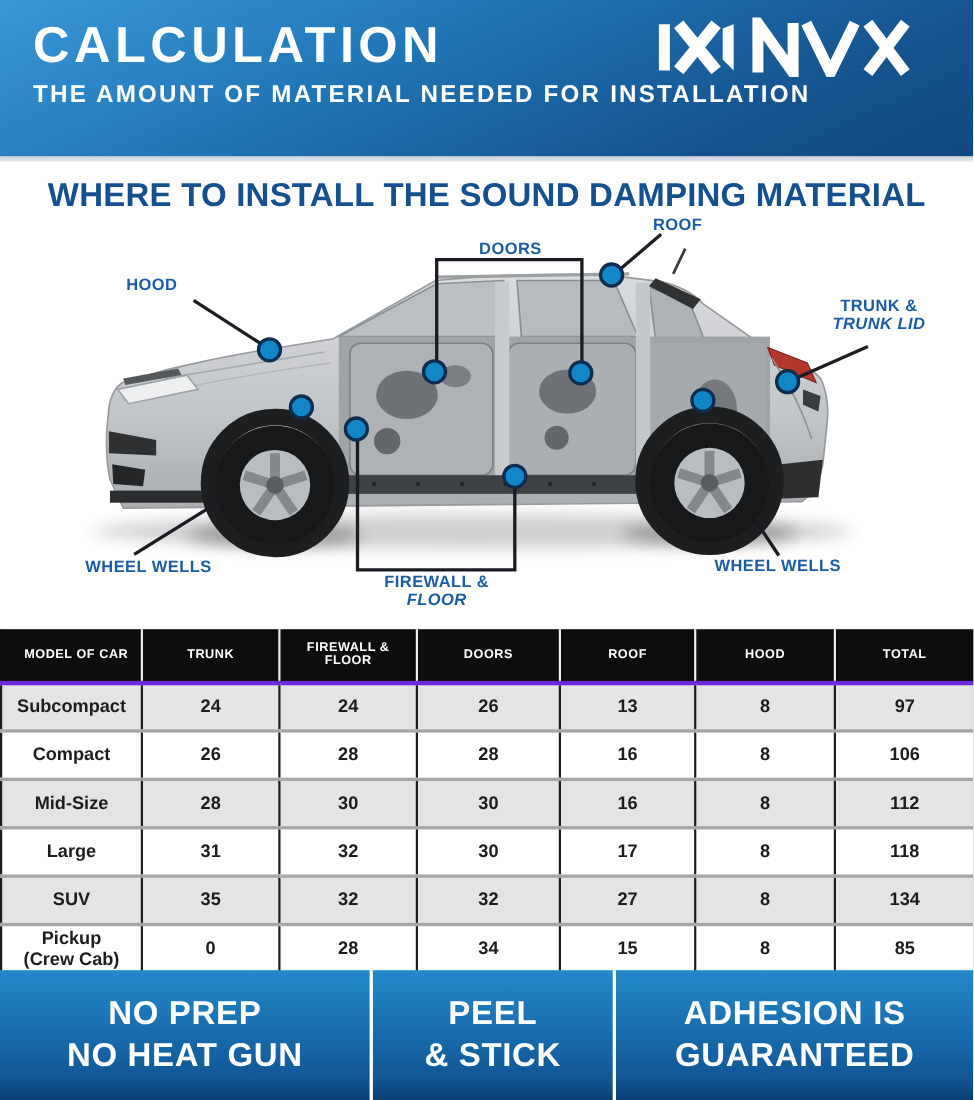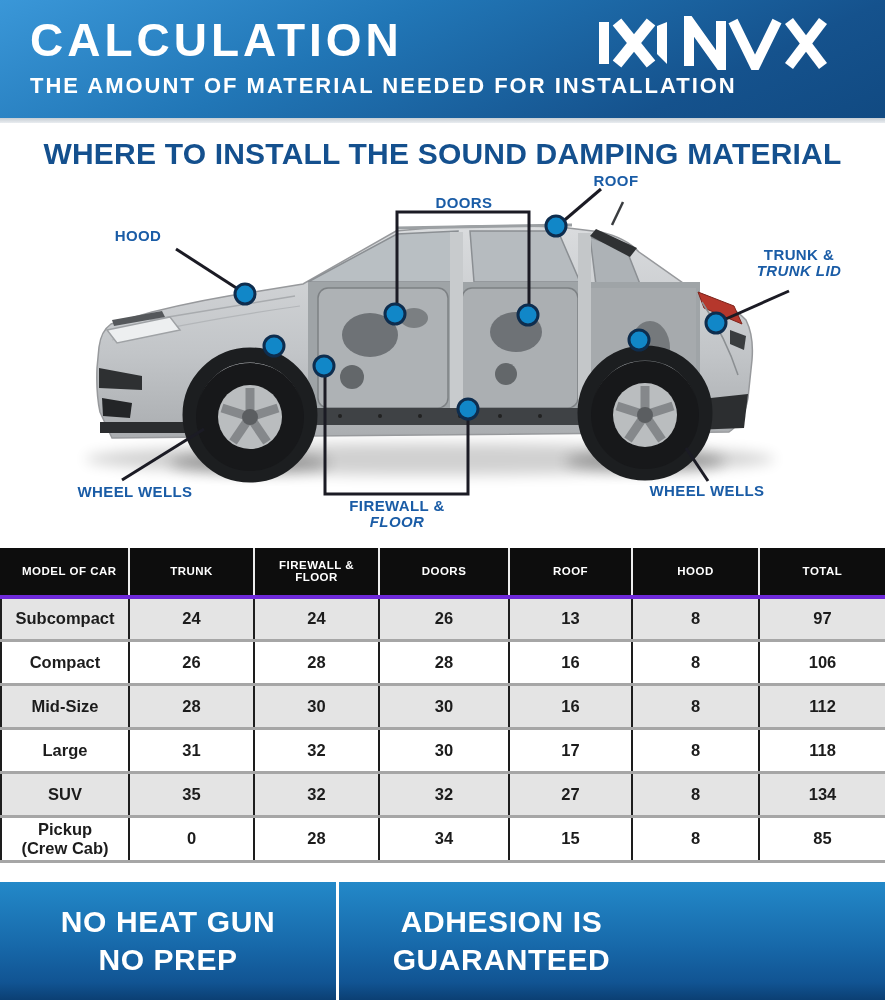--- a/index.html
+++ b/index.html
@@ -4,21 +4,21 @@
 <style>
   * { box-sizing: border-box; }
   html,body { margin:0; padding:0; background:#ffffff; }
   .poster {
     width:885px; height:1000px; position:relative; overflow:hidden;
     font-family:"Liberation Sans", sans-serif; background:#ffffff;
   }
 
   
   .header {
-    height:118px; padding:16px 30px 16px 30px; position:relative;
+    height:142px; padding:16px 30px 16px 30px; position:relative;
     background:linear-gradient(155deg,#3a97d8 0%, #2176b6 38%, #15528d 78%, #114a82 100%);
     color:#fff;
   }
   .header-title {
     margin:0; font-size:46px; font-weight:800; letter-spacing:4px; line-height:1.05;
   }
   .header-subtitle {
     margin-top:9px; font-size:22px; font-weight:700; letter-spacing:2px; white-space:nowrap;
   }
   .nvx-logo { position:absolute; right:26px; top:16px; }
@@ -320,22 +320,26 @@
         <td>34</td>
         <td>15</td>
         <td>8</td>
         <td>85</td>
       </tr>
     </tbody>
   </table>
 
   <div class="footer">
     <div class="fcol c1">
+      <span>NO PREP</span>
       <span>NO HEAT GUN</span>
-      <span>NO PREP</span>
+    </div>
+    <div class="fcol c2">
+      <span>PEEL</span>
+      <span>&amp; STICK</span>
     </div>
     <div class="fcol c3">
       <span>ADHESION IS</span>
       <span>GUARANTEED</span>
     </div>
   </div>
 
 </div>
 
 </body></html>

